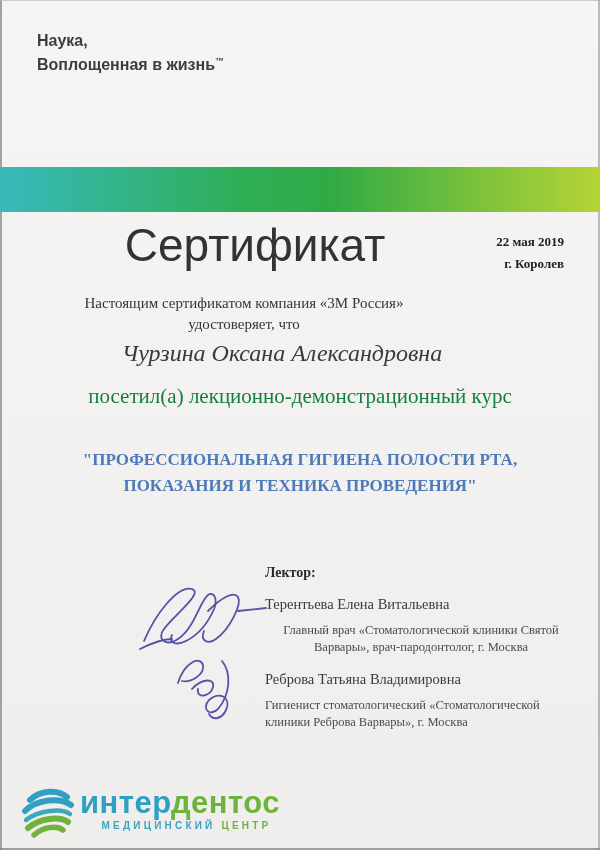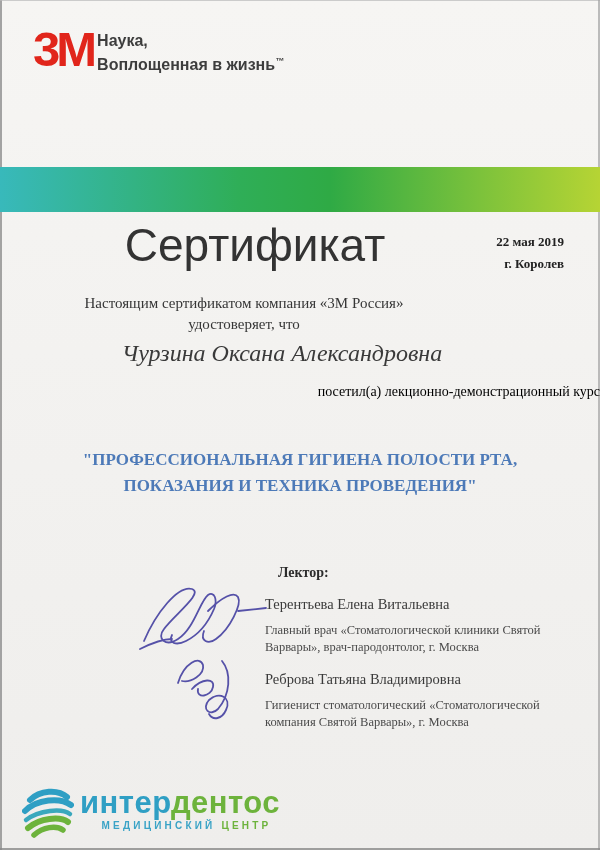--- a/index.html
+++ b/index.html
@@ -48,31 +48,31 @@
   .date-block {
     position:absolute; right:36px; top:231px; width:130px;
     text-align:right; font-weight:bold; font-size:13px; line-height:22px; color:#222;
   }
 
   
   .intro { position:absolute; left:0; top:293px; width:488px; text-align:center;
            font-size:15px; line-height:21px; color:#363636; }
   .recipient { position:absolute; left:0; top:340px; width:564px; text-align:center;
                font-style:italic; font-size:24px; color:#3a3a3a; }
-  .course-intro { position:absolute; left:0; top:384px; width:600px; text-align:right;
-                  font-size:14px; color:#000000; }
+  .course-intro { position:absolute; left:0; top:384px; width:600px; text-align:center;
+                  font-size:21px; color:#15803d; }
   .course-title { position:absolute; left:0; top:447px; width:600px; text-align:center;
                   font-weight:bold; font-size:17px; line-height:26px; color:#4d7ab8; }
 
   
-  .lecturer-label { position:absolute; left:265px; top:565px; font-weight:bold; font-size:14px; color:#2c2c2c;margin-left:13px; }
+  .lecturer-label { position:absolute; left:265px; top:565px; font-weight:bold; font-size:14px; color:#2c2c2c; }
   .sig1 { position:absolute; left:138px; top:577px; }
   .sig2 { position:absolute; left:172px; top:653px; }
   .lecturer-name1 { position:absolute; left:265px; top:596px; font-size:14.5px; color:#3a3a3a; }
-  .lecturer-desc1 { position:absolute; left:265px; top:622px; width:312px; font-size:12.5px; line-height:17px; color:#4b4b4b; }
+  .lecturer-desc1 { position:absolute; left:265px; top:622px; width:312px; font-size:12.5px; line-height:17px; color:#4b4b4b;text-align:center; }
   .lecturer-name2 { position:absolute; left:265px; top:671px; font-size:14.5px; color:#3a3a3a; }
   .lecturer-desc2 { position:absolute; left:265px; top:697px; width:320px; font-size:12.5px; line-height:17px; color:#4b4b4b; }
 
   
   .footer-logo { position:absolute; left:22px; top:786px; display:flex; align-items:flex-start; }
   .footer-icon { width:52px; height:52px; }
   .footer-text-wrap { margin-left:6px; margin-top:2px; font-family:"Liberation Sans", sans-serif; }
   .footer-name { font-size:31px; font-weight:bold; line-height:30px; letter-spacing:0.5px; }
   .footer-name .p1 { color:#2f9fc4; }
   .footer-name .p2 { color:#6db33c; }
@@ -82,21 +82,20 @@
 </style>
 </head>
 <body>
 
 <div class="scan-edge-left"></div>
 <div class="scan-edge-top"></div>
 <div class="scan-edge-right"></div>
 <div class="scan-edge-bottom"></div>
 
 <div class="brand">
-  <div class="brand-mark">3M</div>
   <div class="brand-tagline">
     <div>Наука,</div>
     <div><span>Воплощенная в жизнь</span><span class="tm">™</span></div>
   </div>
 </div>
 
 <div class="ribbon"></div>
 
 <div class="cert-title">
   <span class="cert-title-inner">Сертификат</span>
@@ -137,21 +136,21 @@
 
 <svg class="sig2" width="95" height="72" viewBox="0 0 95 72">
   <g fill="none" stroke="#5551a8" stroke-width="1.8" stroke-linecap="round">
     <path d="M6,30 C12,10 28,2 31,12 C33,22 18,30 10,28"></path>
     <path d="M20,36 C30,25 43,25 41,34 C39,44 24,46 26,36"></path>
     <path d="M50,8 C60,20 58,42 46,56 C38,64 29,56 37,47 C47,38 60,44 54,57 C50,66 41,68 37,61"></path>
   </g>
 </svg>
 
 <div class="lecturer-name2">Реброва Татьяна Владимировна</div>
-<div class="lecturer-desc2">Гигиенист стоматологический «Стоматологической компания Святой Варвары», г. Москва</div>
+<div class="lecturer-desc2">Гигиенист стоматологический «Стоматологической клиники Реброва Варвары», г. Москва</div>
 
 <div class="footer-logo">
   <svg class="footer-icon" width="52" height="52" viewBox="0 0 52 52">
     <g fill="none" stroke-linecap="round">
       <path d="M8,14 C18,4 36,3 45,11" stroke="#2f9fc4" stroke-width="6"></path>
       <path d="M3,25 C15,13 38,11 49,19" stroke="#2f9fc4" stroke-width="6"></path>
       <path d="M4,34 C17,24 40,22 48,28" stroke="#3aa8bd" stroke-width="4.5"></path>
       <path d="M6,42 C18,32 38,30 46,36" stroke="#6db33c" stroke-width="6"></path>
       <path d="M12,49 C21,41 34,39 41,44" stroke="#6db33c" stroke-width="5.5"></path>
     </g>

